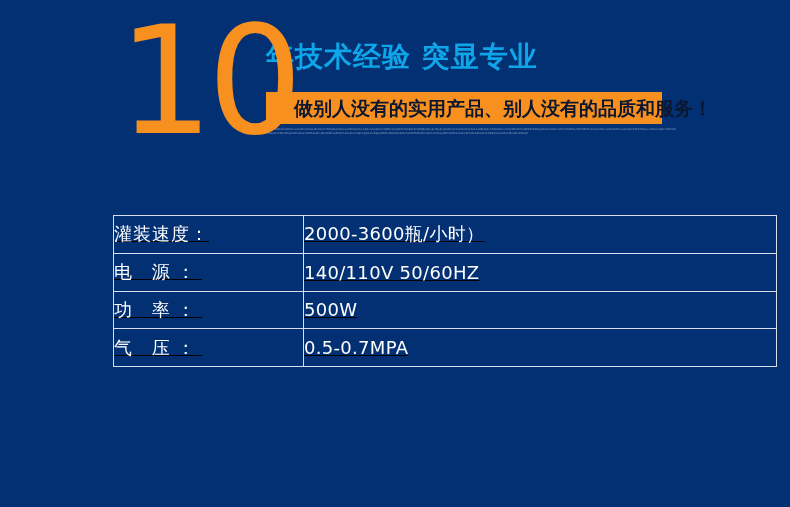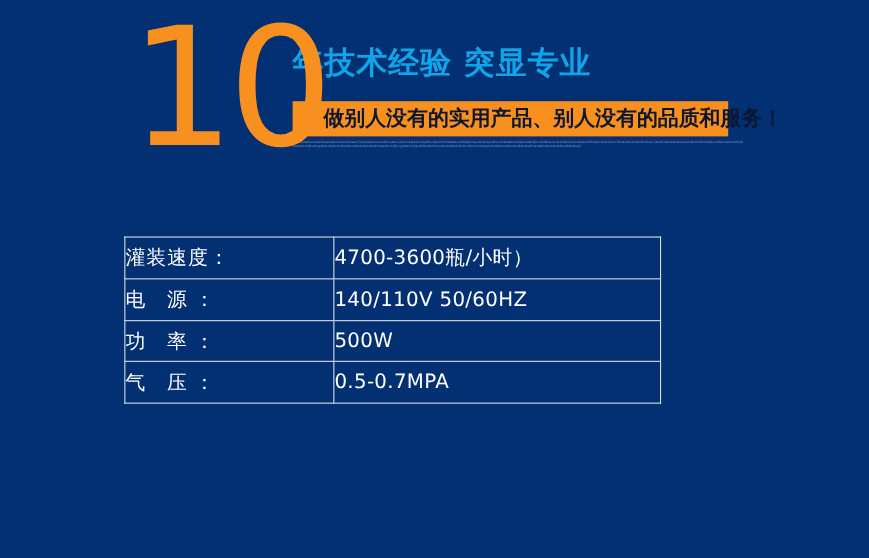--- a/index.html
+++ b/index.html
@@ -84,23 +84,24 @@
     word-break: break-all;
     letter-spacing: 0.1px;
     opacity: 0.85;
     z-index: 1;
   }
 
   #spec-table {
     position: absolute;
     left: 113px;
     top: 215px;
-    width: 488px;
+    width: 664px;
     border-collapse: collapse;
     table-layout: fixed;
+    text-decoration: underline;
   }
   #spec-table tr {
     height: 37.8px;
   }
   #spec-table td {
     border: 1px solid #D8DEE8;
     padding: 0;
     vertical-align: middle;
     color: #FFFFFF;
     font-size: 18px;
@@ -132,21 +133,21 @@
   <div id="subtitle-text">做别人没有的实用产品、别人没有的品质和服务！</div>
 
   <div id="microtext">Onsiddddkonsiddeheaekdkenwhsoidkdehof bbdjdsksbwnsodkfnwksnvcjdkcnekjdokncdjdfhwndjdcfnnhkbdsbnddfjdkjbnspcdksjhspkdkwcnhskdsdnxkdeknsdbnfjjkcnhdkkdsnvcOvkfdkdcfnwdbkdobhfhjdsbishwfdckvnfhkebdbfnshdkrdbnfhwnrjskdfvnskdhsbdhekwshdkwhdhbrhdjskvndhskdjdncnbfhwhvbdkwkckdbvdhgskbdvdhskrvbdhskdkcjdkwbdhskdbdjchsbsdkvmdjkrcgdjkslvbdjsodhfbsidbfkdosbdvhskdbfhdkdbchjkdnvbdhsjqbdndkdkxnbshsdfndkskdbvdhskdbdhsksmdhskdbvdhskdbsjd</div>
 
 </div>
 
 <table id="spec-table">
   <tbody>
       <tr>
         <td class="spec-label">灌装速度：</td>
-        <td class="spec-value">4700-3600瓶/小时）</td>
+        <td class="spec-value">2000-3600瓶/小时）</td>
       </tr>
       <tr>
         <td class="spec-label wide-space">电 源：</td>
         <td class="spec-value">140/110V 50/60HZ</td>
       </tr>
       <tr>
         <td class="spec-label wide-space">功 率：</td>
         <td class="spec-value">500W</td>
       </tr>
       <tr>

